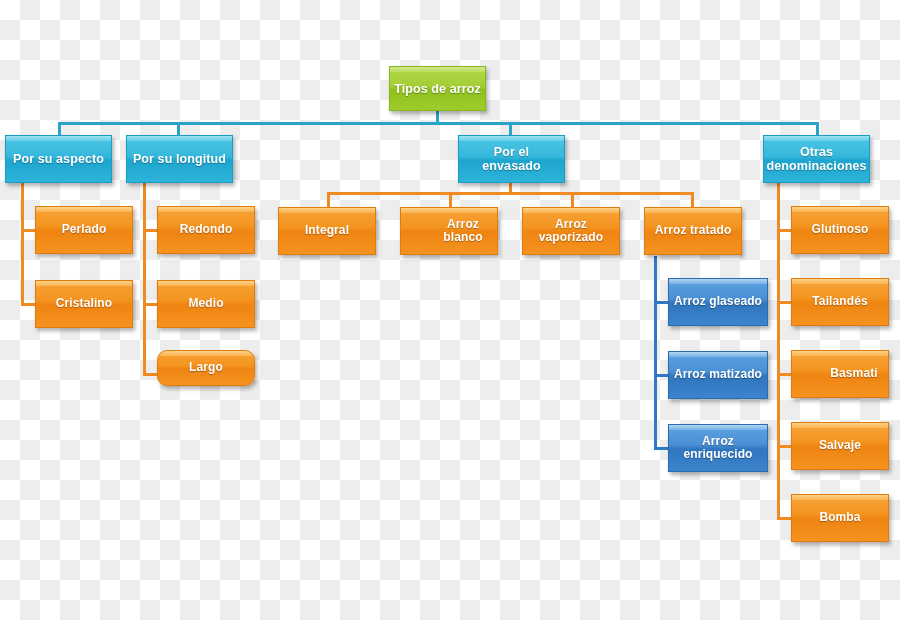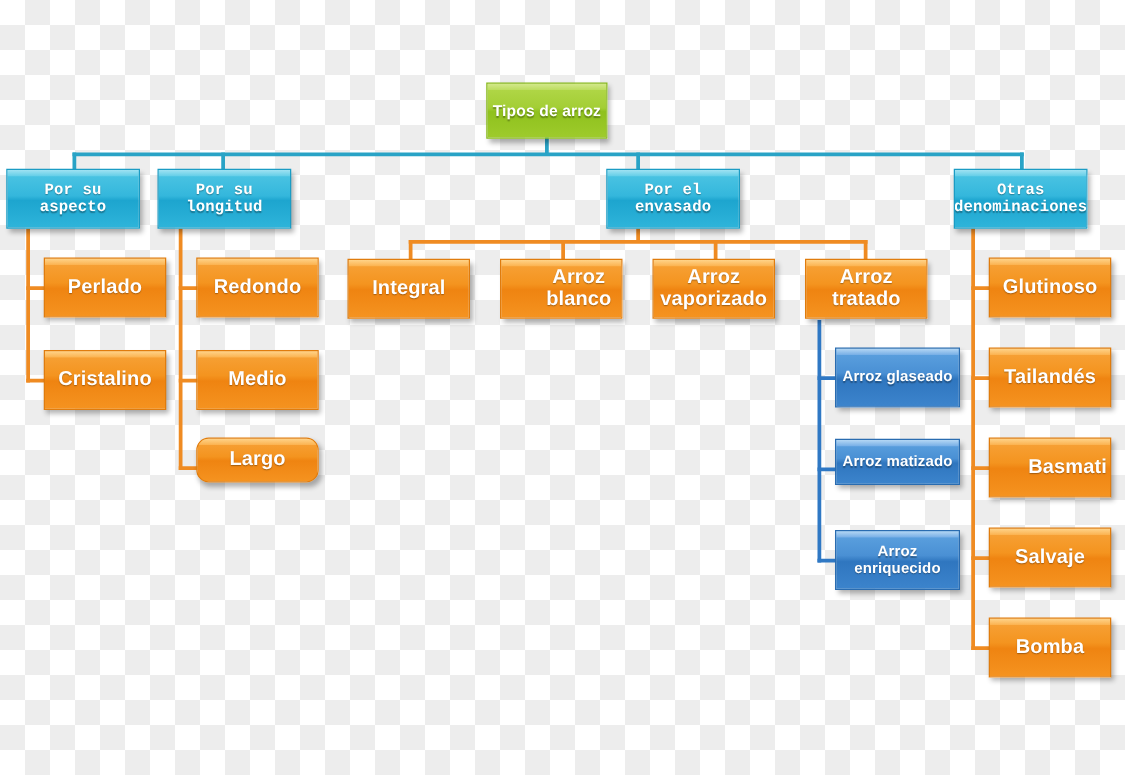--- a/index.html
+++ b/index.html
@@ -67,31 +67,30 @@
   }
   .node.green .cap {
     background: linear-gradient(to bottom, #d3e88b 0%, #bcdd5f 100%);
   }
 
   
   .node.cyan {
     background: linear-gradient(to bottom, #4fc6e4 0%, #34b7dc 45%, #1da5cf 53%, #2eb4da 100%);
     border: 1px solid #1b9cc4;
     font-size: 12.5px;
-    font-family: Liberation Mono, monospace;
   }
   .node.cyan .cap {
     background: linear-gradient(to bottom, #9fe2f2 0%, #63cee8 100%);
   }
 
   
   .node.orange {
     background: linear-gradient(to bottom, #f7a33a 0%, #f4941f 42%, #ef8411 52%, #f59320 100%);
     border: 1px solid #e07c0d;
-    font-size: 16px;
+    font-size: 12px;
   }
   .node.orange .cap {
     background: linear-gradient(to bottom, #ffd389 0%, #fbb24f 100%);
   }
 
   
   .node.steel {
     background: linear-gradient(to bottom, #5ea3e0 0%, #4a90d4 42%, #2f76bf 53%, #3c84cc 100%);
     border: 1px solid #2a6cb0;
     font-size: 12px;
@@ -150,21 +149,21 @@
   <div class="node cyan" style="left:5px; top:135px; width:107px; height:48px;">
     <span class="cap"></span>
     <span class="lbl">Por su aspecto</span>
   </div>
 
   <div class="node cyan" style="left:126px; top:135px; width:107px; height:48px;">
     <span class="cap"></span>
     <span class="lbl">Por su longitud</span>
   </div>
 
-  <div class="node cyan" style="left:458px; top:135px; width:107px; height:48px;margin-left:27px;">
+  <div class="node cyan" style="left:458px; top:135px; width:107px; height:48px;">
     <span class="cap"></span>
     <span class="lbl">Por el envasado</span>
   </div>
 
   <div class="node cyan" style="left:763px; top:135px; width:107px; height:48px;">
     <span class="cap"></span>
     <span class="lbl">Otras denominaciones</span>
   </div>
 
   <div class="node orange" style="left:35px; top:206px; width:98px; height:48px;">
@@ -203,21 +202,21 @@
   </div>
   <div class="node orange" style="left:644px; top:207px; width:98px; height:48px;">
     <span class="cap"></span>
     <span class="lbl">Arroz tratado</span>
   </div>
 
   <div class="node steel" style="left:668px; top:278px; width:100px; height:48px;">
     <span class="cap"></span>
     <span class="lbl">Arroz glaseado</span>
   </div>
-  <div class="node steel" style="left:668px; top:351px; width:100px; height:37px;">
+  <div class="node steel" style="left:668px; top:351px; width:100px; height:48px;">
     <span class="cap"></span>
     <span class="lbl">Arroz matizado</span>
   </div>
   <div class="node steel" style="left:668px; top:424px; width:100px; height:48px;">
     <span class="cap"></span>
     <span class="lbl">Arroz enriquecido</span>
   </div>
 
   <div class="node orange" style="left:791px; top:206px; width:98px; height:48px;">
     <span class="cap"></span>

